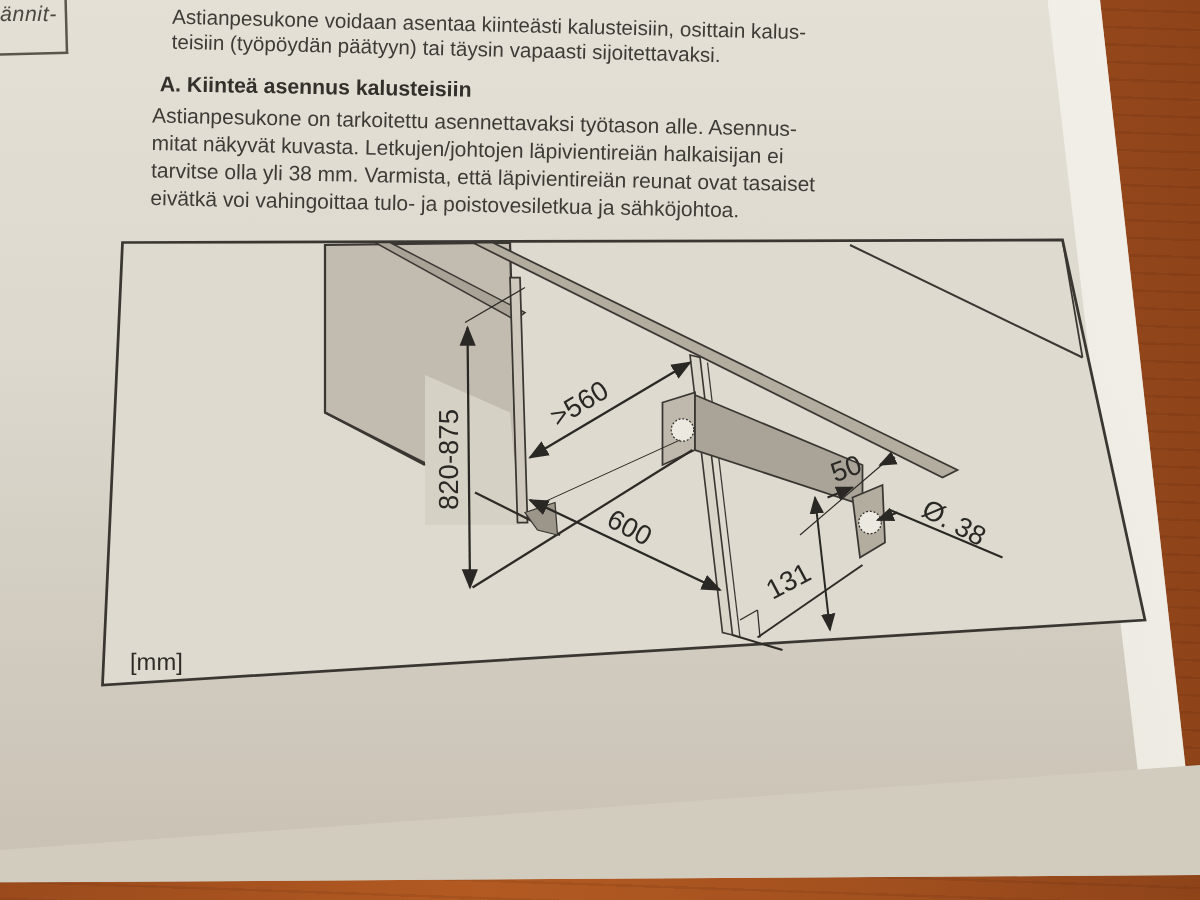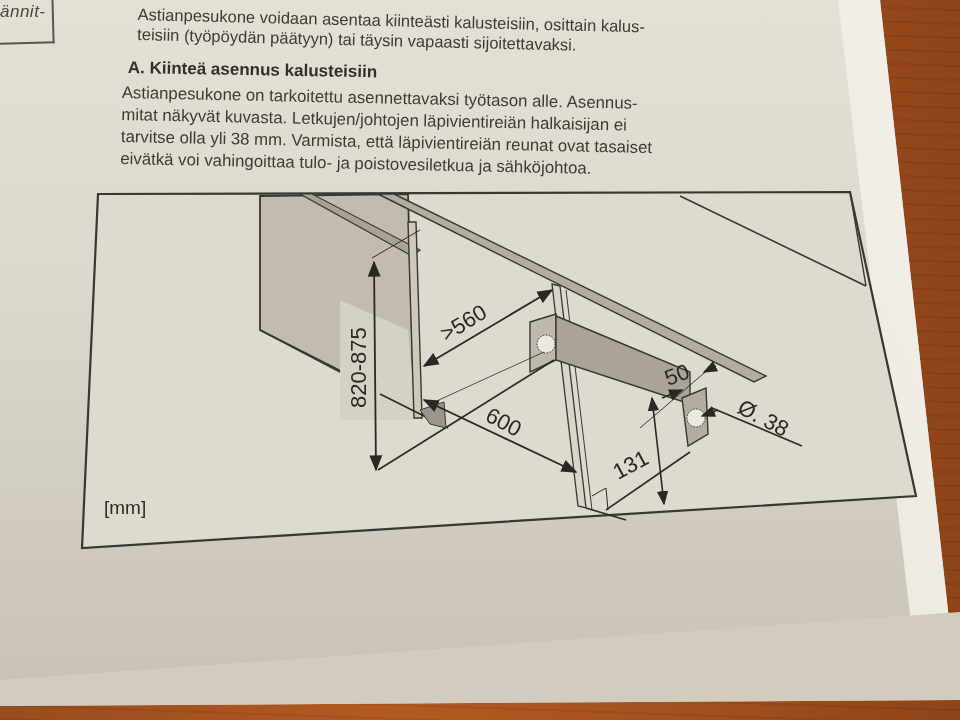--- a/index.html
+++ b/index.html
@@ -42,21 +42,21 @@
   .intro { left:138px; top:4px; font-size:16.5px; line-height:20px; transform: rotate(1.4deg); width:700px; }
   .heading { left:128px; top:58px; font-size:17px; font-weight:bold; transform: rotate(1.0deg); color:#33302b; }
   .para { left:122px; top:82px; font-size:16.8px; line-height:22px; transform: rotate(1.2deg); width:720px; }
   .para span, .intro span { display:block; white-space:nowrap; }
 
   .diagram-svg { position:absolute; left:0; top:0; }
   .dim-label {
     font-family: "Liberation Sans", sans-serif; font-size:22px; fill:#2a2824;
   }
   .unit-label {
-    position:absolute; left:104px; top:497px; font-size:19px; color:#2f2c28;
+    position:absolute; left:104px; top:520px; font-size:19px; color:#2f2c28;
   }
 </style>
 </head>
 <body>
 
 <div class="wood-grain"></div>
 
 <div class="page"></div>
 <div class="page-edge-light"></div>
 <div class="page-bottom-fold"></div>

